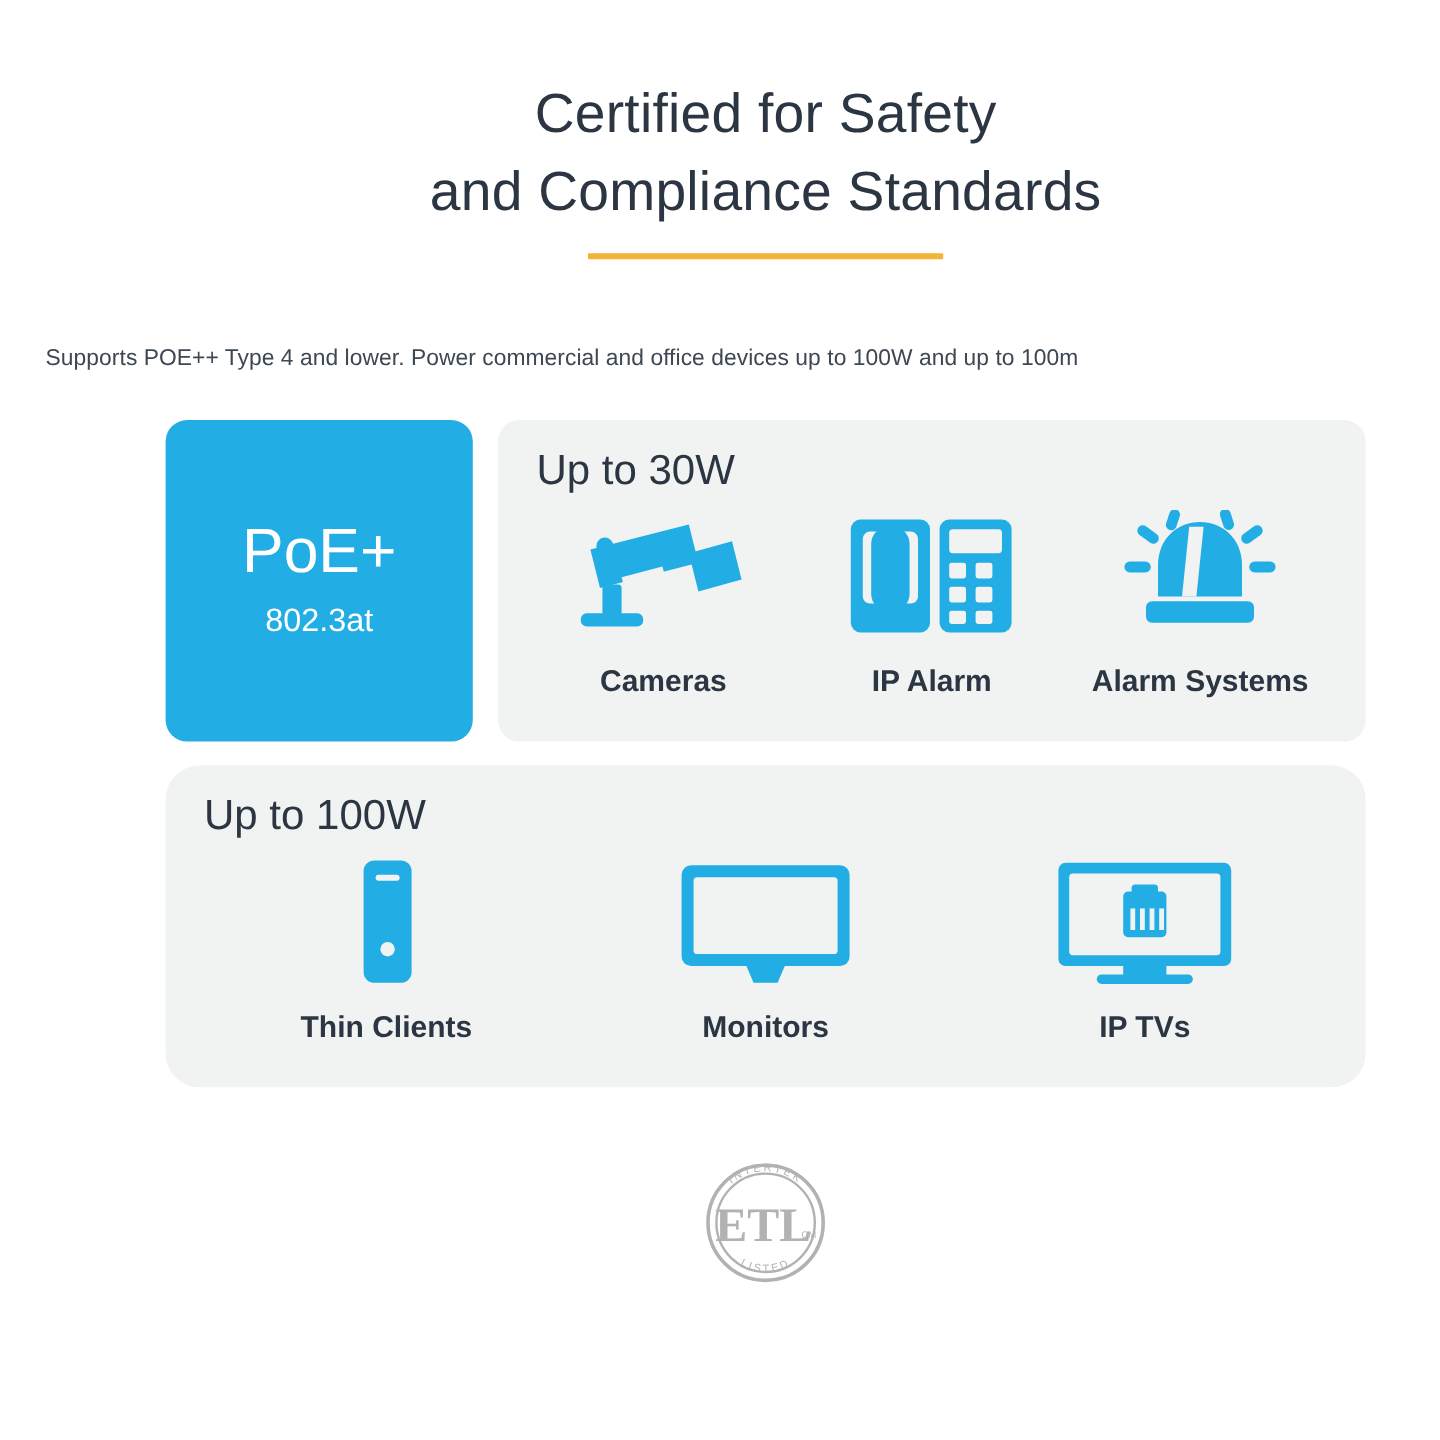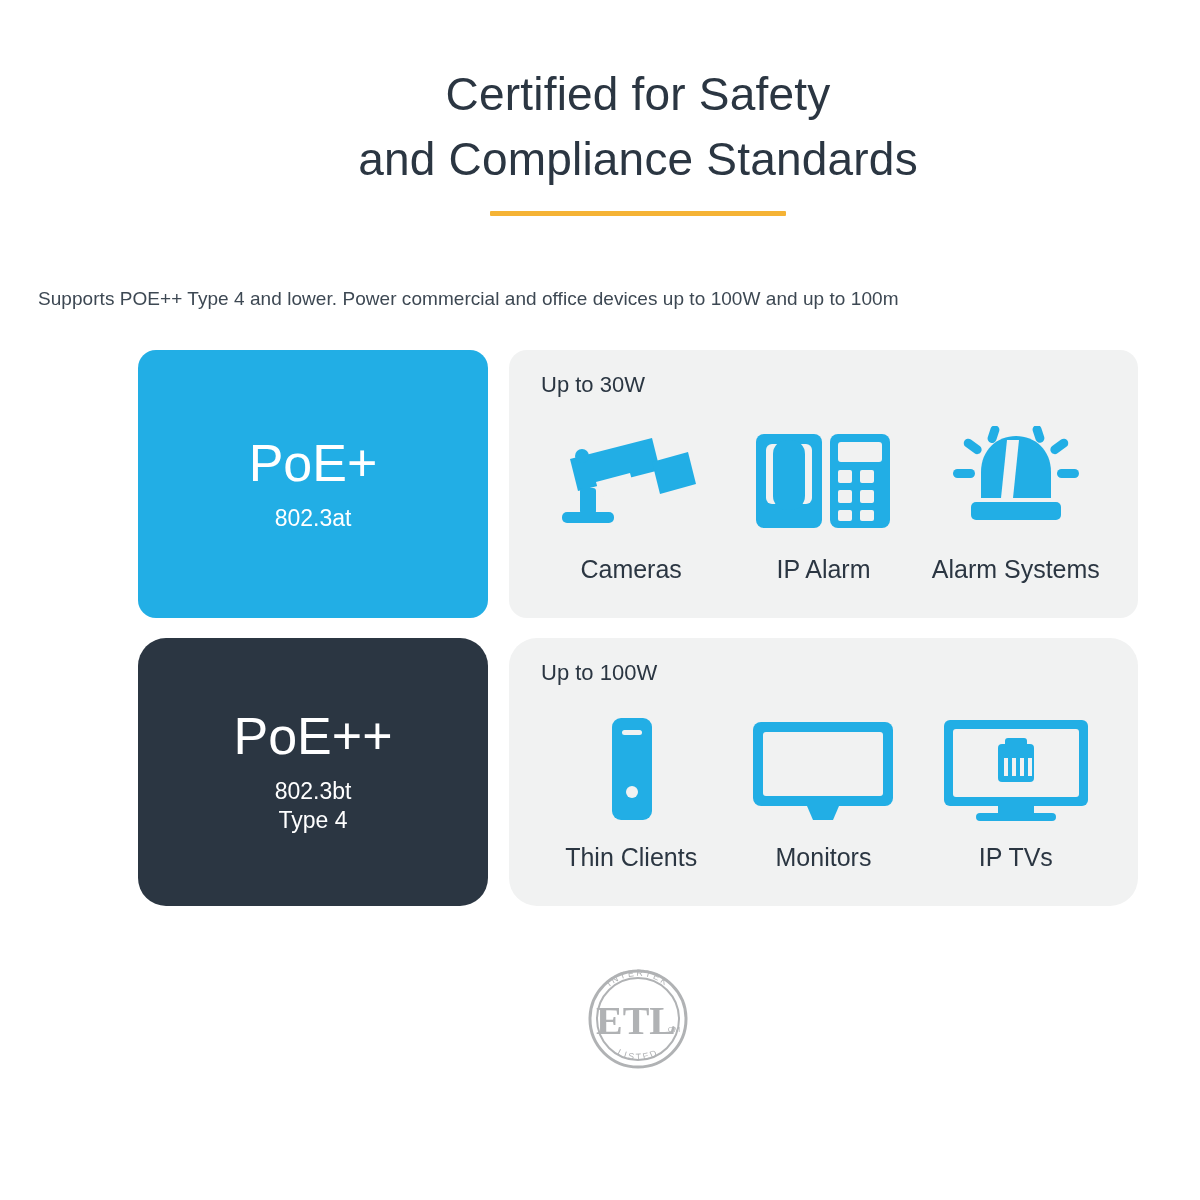--- a/index.html
+++ b/index.html
@@ -59,63 +59,64 @@
   .row {
     display: flex;
     align-items: stretch;
     gap: 21px;
   }
   .row + .row {
     margin-top: 20px;
   }
 
   .badge {
-    width: 350px;
+    width: 256px;
     border-radius: 18px;
     display: flex;
     flex-direction: column;
     align-items: center;
     justify-content: center;
     color: #ffffff;
     flex: 0 0 auto;
   }
   .badge.blue { background: #22AEE5; }
   .badge.dark { background: #2b3642; }
 
   .badge-title {
     font-size: 52px;
     font-weight: 400;
     line-height: 1.1;
   }
   .badge-sub {
-    font-size: 23px;
+    font-size: 27px;
     font-weight: 400;
     margin-top: 12px;
     line-height: 1.25;
     text-align: center;
   }
 
   .panel {
     flex: 1 1 auto;
     background: #f1f2f2;
     border-radius: 18px;
     padding: 22px 26px 18px 26px;
     box-sizing: border-box;
   }
   .panel-heading {
-    font-size: 22px;
+    font-size: 35px;
     color: #2b3642;
     margin-left: 6px;
     margin-bottom: 4px;
   }
   .items {
     display: flex;
-    align-items: flex-end;
+    align-items: flex-start;
     justify-content: space-around;
     height: calc(100% - 46px);
+    font-weight: bold;
   }
   .item {
     display: flex;
     flex-direction: column;
     align-items: center;
     justify-content: flex-end;
     width: 33%;
   }
   .icon-wrap {
     height: 128px;
@@ -229,25 +230,20 @@
               </svg>
             </div>
             <div class="item-label">Alarm Systems</div>
           </div>
 
         </div>
       </div>
     </div>
 
     <div class="row row-2">
-      <div class="badge dark">
-        <div class="badge-title">PoE++</div>
-        <div class="badge-sub">802.3bt</div>
-        <div class="badge-sub" style="margin-top:0">Type 4</div>
-      </div>
 
       <div class="panel">
         <div class="panel-heading">Up to 100W</div>
         <div class="items">
 
           <div class="item">
             <div class="icon-wrap">
               <svg width="150" height="110" viewBox="0 0 150 110" xmlns="http://www.w3.org/2000/svg">
                 <g fill="#22AEE5">
                   <rect x="56" y="4" width="40" height="102" rx="9"></rect>

